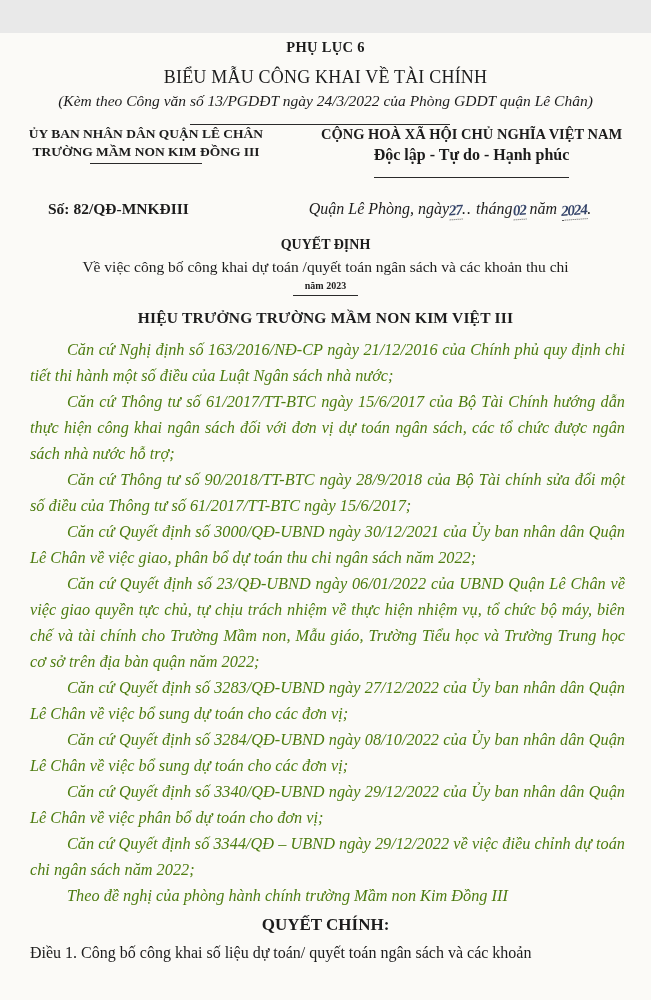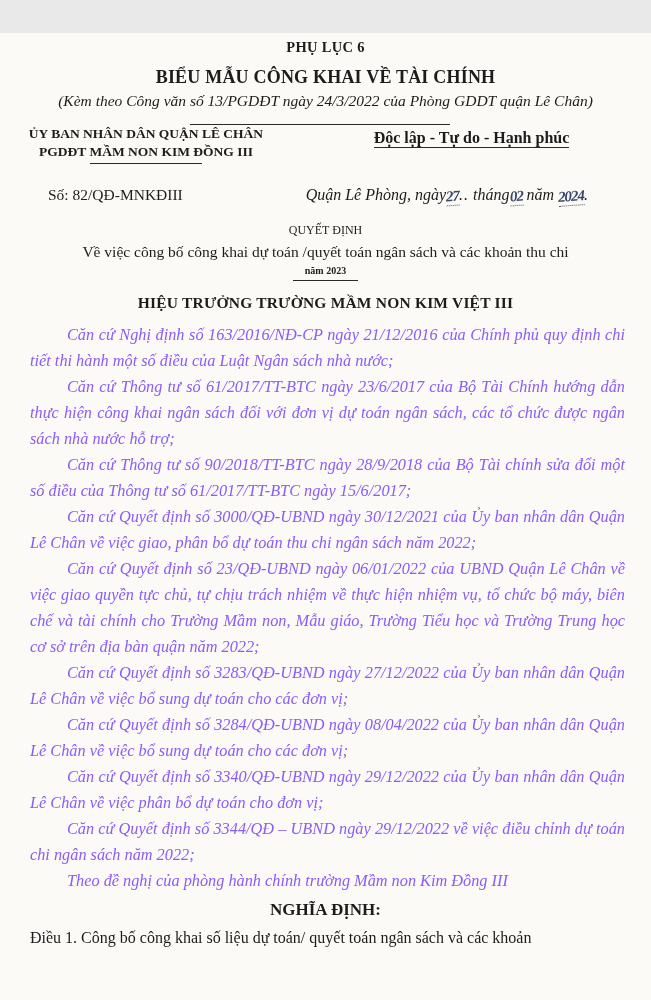--- a/index.html
+++ b/index.html
@@ -16,21 +16,21 @@
     overflow:hidden;
     box-sizing:border-box;
     padding-top:4px;
     margin-top:33px;
   }
   .center{text-align:center;}
   .appendix{
     font-weight:bold;font-size:14.5px;letter-spacing:.3px;margin-top:2px;
   }
   .form-title{
-    font-weight:bold;font-size:18px;margin-top:11px;letter-spacing:.2px;
+    font-weight:normal;font-size:18px;margin-top:11px;letter-spacing:.2px;
   }
   .subtitle{
     font-style:italic;font-size:15.5px;margin-top:4px;
   }
   .subtitle .u{
     border-bottom:1.6px solid #2a2a2a;padding-bottom:15px;
   }
   .header-row{
     display:flex;margin-top:16px;align-items:flex-start;
   }
@@ -41,44 +41,44 @@
   .org-l2{font-weight:bold;font-size:13.5px;margin-top:2px;white-space:nowrap;}
   .org-rule{
     width:112px;border-bottom:1.7px solid #2a2a2a;margin:3px auto 0;
   }
   .nat-col{
     flex:1;text-align:center;
   }
   .nat-l1{font-weight:bold;font-size:14.5px;white-space:nowrap;}
   .nat-l2{
     font-weight:bold;font-size:16px;margin-top:3px;display:inline-block;
-    border-bottom:1.7px solid #2a2a2a;padding-bottom:0;
+    border-bottom:1.7px solid #2a2a2a;padding-bottom:13px;
   }
   .numdate-row{
     display:flex;margin-top:22px;align-items:baseline;
   }
   .doc-number{
-    font-size:15.5px;margin-left:48px;flex-shrink:0;
+    font-size:15.5px;margin-left:48px;flex-shrink:0;font-weight:bold;
   }
   .date-line{
     flex:1;text-align:center;font-style:italic;font-size:16px;padding-left:60px;
   }
   .hw{
     display:inline-block;
     color:#36456a;
     font-weight:bold;
     font-style:italic;
     font-size:15px;
     transform:rotate(-4deg) translateY(1px);
     letter-spacing:-1px;
     border-bottom:1px dotted #5a5a5a;
   }
   .dots{letter-spacing:1px;}
   .decision-heading{
-    font-weight:normal;font-size:12px;margin-top:18px;
+    font-weight:bold;font-size:14px;margin-top:18px;
   }
   .decision-subject{
     font-weight:normal;font-size:15.5px;margin-top:5px;
     padding:0 18px;
   }
   .decision-year{
     font-weight:bold;font-size:10px;margin-top:4px;
   }
   .decision-year span{
     display:inline-block;border-bottom:1.8px solid #2a2a2a;padding:0 12px 4px;
@@ -90,21 +90,21 @@
     margin-top:10px;
     padding:0 26px 0 30px;
   }
   .doc-body p{
     margin:0;
     font-style:italic;
     font-size:16.3px;
     line-height:26px;
     text-align:justify;
     text-indent:37px;
-    color:#8b5cf6;
+    color:#4d7c0f;
   }
   .decision-heading2{
     font-weight:bold;font-size:17px;margin-top:6px;
   }
   .article{
     margin:5px 26px 0 30px;
     font-size:16px;
     line-height:25px;
   }
   .article .lbl{font-weight:normal;}
@@ -116,49 +116,50 @@
 
   <div class="center appendix">PHỤ LỤC 6</div>
 
   <div class="center form-title">BIỂU MẪU CÔNG KHAI VỀ TÀI CHÍNH</div>
 
   <div class="center subtitle"><span>(Kèm theo Công văn </span><span class="u">số 13/PGDĐT ngày 24/3/2022 của Phòng</span><span> GDDT quận Lê Chân)</span></div>
 
   <div class="header-row">
     <div class="org-col">
       <div class="org-l1">ỦY BAN  NHÂN DÂN QUẬN LÊ CHÂN</div>
-      <div class="org-l2">PGDĐT MẦM NON KIM ĐỒNG III</div>
+      <div class="org-l2">TRƯỜNG MẦM NON KIM ĐỒNG III</div>
       <div class="org-rule"></div>
     </div>
     <div class="nat-col">
+      <div class="nat-l1">CỘNG HOÀ XÃ HỘI CHỦ NGHĨA VIỆT NAM</div>
       <div><span class="nat-l2">Độc lập - Tự do - Hạnh phúc</span></div>
     </div>
   </div>
 
   <div class="numdate-row">
     <div class="doc-number">Số: 82/QĐ-MNKĐIII</div>
     <div class="date-line"><span>Quận Lê Phòng, ngày</span><span class="hw">27</span><span class="dots">..</span><span> tháng</span><span class="hw">02</span><span> năm </span><span class="hw">2024</span><span>.</span></div>
   </div>
 
   <div class="center decision-heading">QUYẾT ĐỊNH</div>
   <div class="center decision-subject">Về việc công bố công khai dự toán /quyết toán ngân sách và các khoản thu chi</div>
   <div class="center decision-year"><span>năm 2023</span></div>
 
   <div class="center issuer-heading">HIỆU TRƯỞNG TRƯỜNG MẦM NON KIM VIỆT III</div>
 
   <div class="doc-body">
     <p>Căn cứ Nghị định số 163/2016/NĐ-CP ngày 21/12/2016 của Chính phủ quy định chi tiết thi hành một số điều của Luật Ngân sách nhà nước;</p>
-    <p>Căn cứ Thông tư số 61/2017/TT-BTC ngày 23/6/2017 của Bộ Tài Chính hướng dẫn thực hiện công khai ngân sách đối với đơn vị dự toán ngân sách, các tổ chức được ngân sách nhà nước hỗ trợ;</p>
+    <p>Căn cứ Thông tư số 61/2017/TT-BTC ngày 15/6/2017 của Bộ Tài Chính hướng dẫn thực hiện công khai ngân sách đối với đơn vị dự toán ngân sách, các tổ chức được ngân sách nhà nước hỗ trợ;</p>
     <p>Căn cứ Thông tư số 90/2018/TT-BTC ngày 28/9/2018 của Bộ Tài chính sửa đổi một số điều của Thông tư số 61/2017/TT-BTC ngày 15/6/2017;</p>
     <p>Căn cứ Quyết định số 3000/QĐ-UBND ngày 30/12/2021 của Ủy ban nhân dân Quận Lê Chân về việc giao, phân bổ dự toán thu chi ngân sách năm 2022;</p>
     <p>Căn cứ Quyết định số 23/QĐ-UBND ngày 06/01/2022 của UBND Quận Lê Chân về việc giao quyền tực chủ, tự chịu trách nhiệm về thực hiện nhiệm vụ, tổ chức bộ máy, biên chế và tài chính cho Trường Mầm non, Mẫu giáo, Trường Tiểu học và Trường Trung học cơ sở trên địa bàn quận năm 2022;</p>
     <p>Căn cứ Quyết định số 3283/QĐ-UBND ngày 27/12/2022 của Ủy ban nhân dân Quận Lê Chân về việc bổ sung dự toán cho các đơn vị;</p>
-    <p>Căn cứ Quyết định số 3284/QĐ-UBND ngày 08/04/2022 của Ủy ban nhân dân Quận Lê Chân về việc bổ sung dự toán cho các đơn vị;</p>
+    <p>Căn cứ Quyết định số 3284/QĐ-UBND ngày 08/10/2022 của Ủy ban nhân dân Quận Lê Chân về việc bổ sung dự toán cho các đơn vị;</p>
     <p>Căn cứ Quyết định số 3340/QĐ-UBND ngày 29/12/2022 của Ủy ban nhân dân Quận Lê Chân về việc phân bổ dự toán cho đơn vị;</p>
     <p>Căn cứ Quyết định số 3344/QĐ – UBND ngày 29/12/2022 về việc điều chỉnh dự toán chi ngân sách năm 2022;</p>
     <p>Theo đề nghị của phòng hành chính trường Mầm non Kim Đồng III</p>
   </div>
 
-  <div class="center decision-heading2">NGHĨA ĐỊNH:</div>
+  <div class="center decision-heading2">QUYẾT CHÍNH:</div>
 
   <div class="article"><span class="lbl">Điều 1.</span><span> Công bố công khai số liệu dự toán/ quyết toán ngân sách và các khoản</span></div>
 
 </div>
 
 </body></html>

